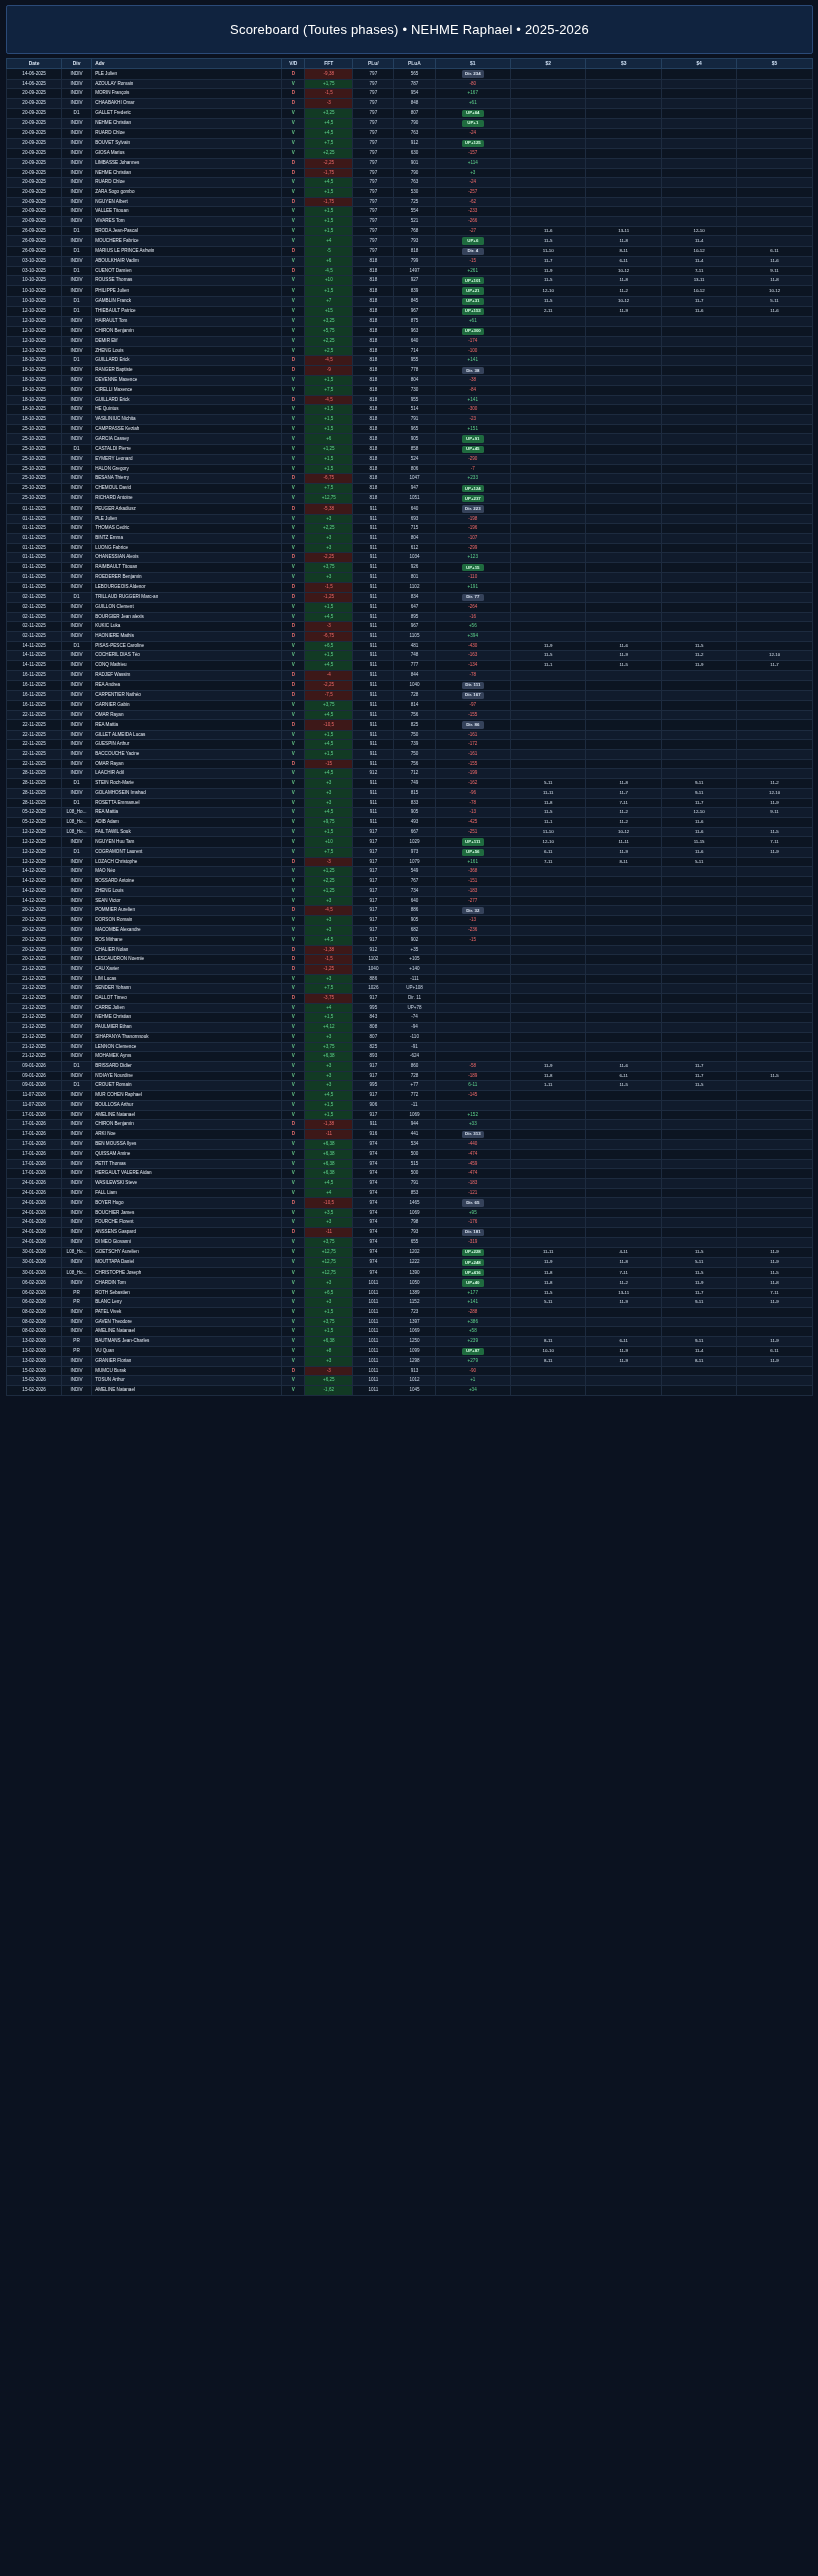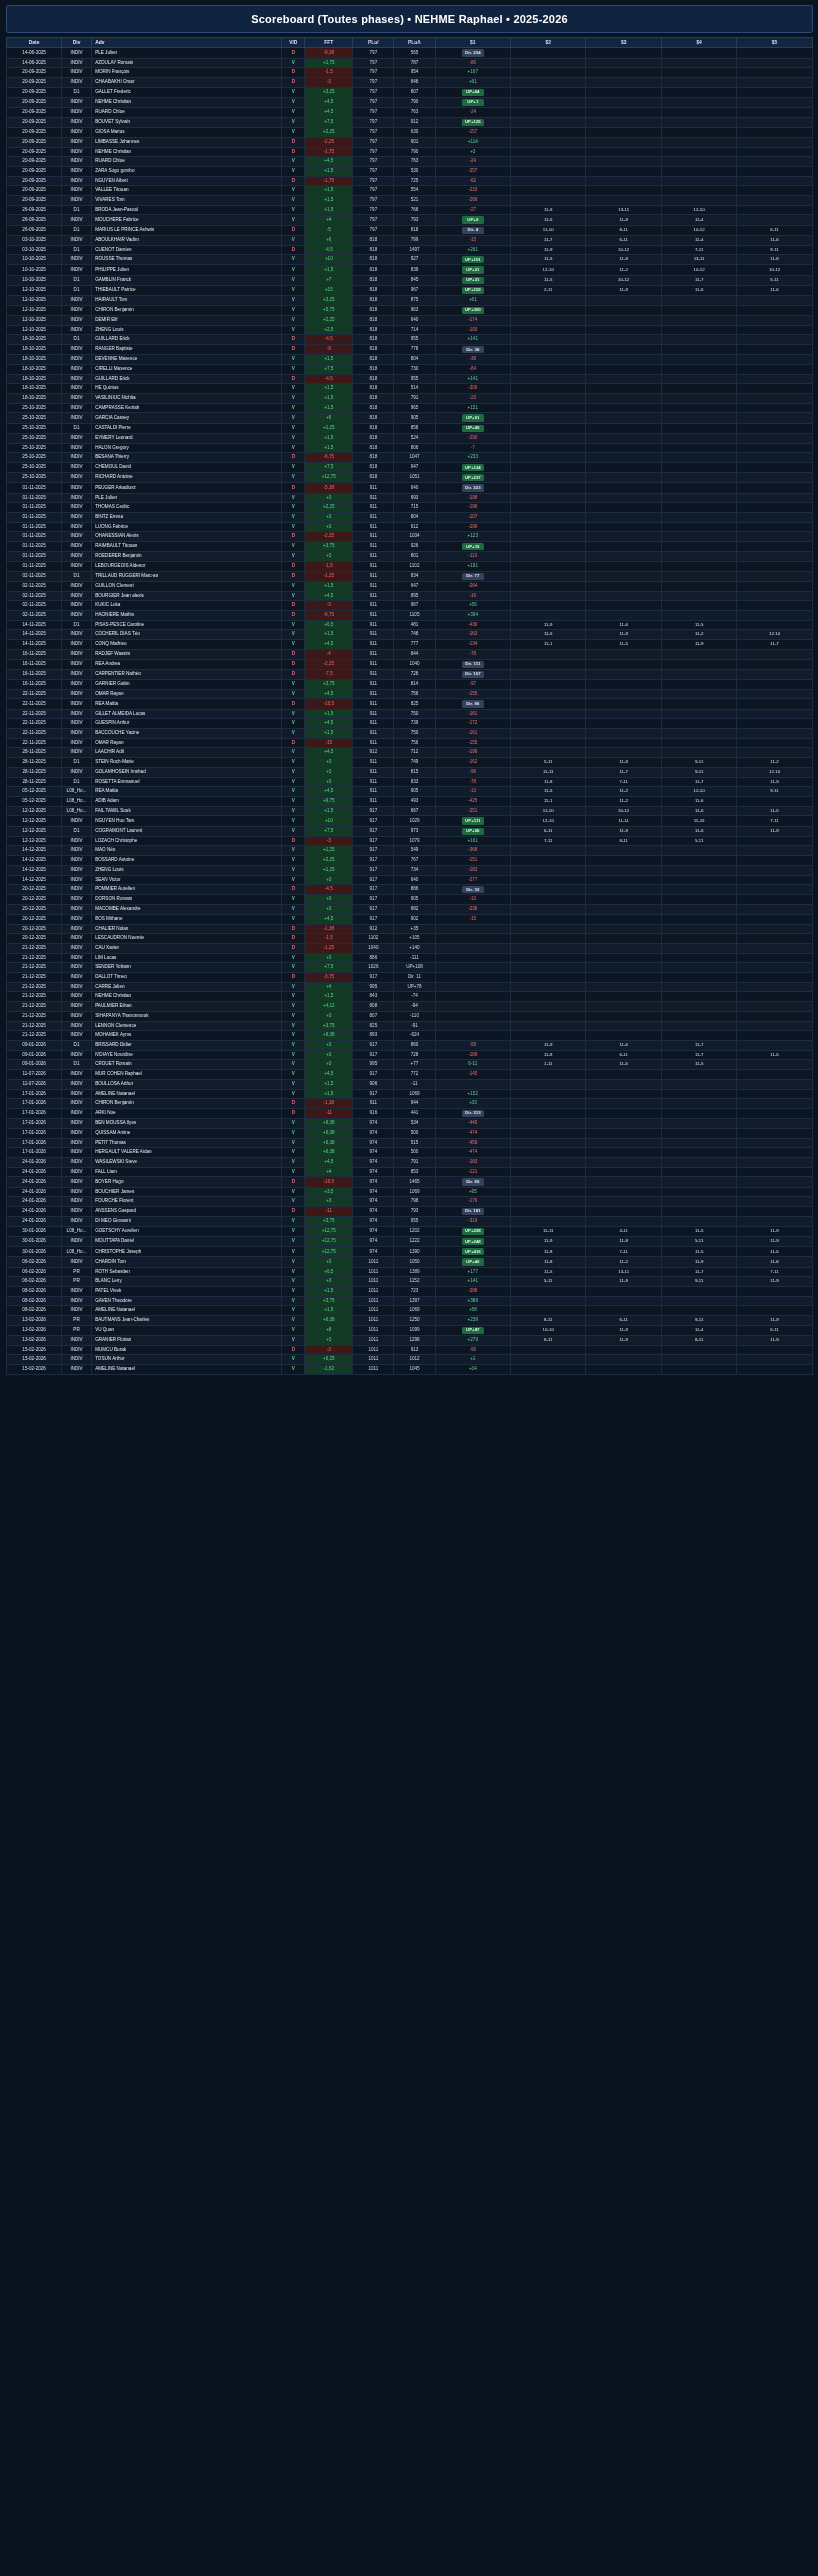--- a/index.html
+++ b/index.html
@@ -14,23 +14,23 @@
   .wrap {
     width: 819px;
     margin: 0 auto;
     padding: 5.2px 6.2px 10.3px 6.2px;
   }
   .title-bar {
     background: #10233f;
     border: 0.5px solid #2b4a78;
     border-radius: 2.1px;
     text-align: center;
-    padding: 7px 0;
-    font-size: 11px;
-    font-weight: bold;
+    padding: 16px 0;
+    font-size: 13px;
+    font-weight: normal;
     letter-spacing: 0.2px;
     color: #ffffff;
     margin-bottom: 4.1px;
   }
   table {
     width: 100%;
     border-collapse: collapse;
     background: #0e1726;
     table-layout: fixed;
   }

